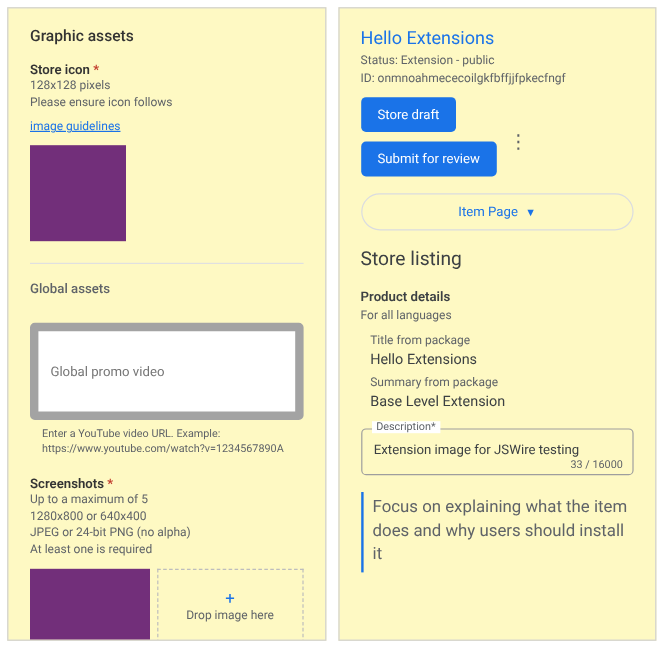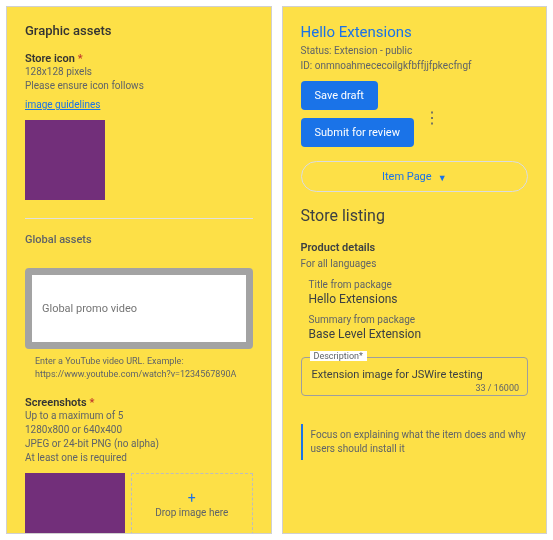--- a/index.html
+++ b/index.html
@@ -1,17 +1,17 @@
 <!DOCTYPE html>
 <html><head>
 <meta charset="utf-8">
 <style>
 *{box-sizing:border-box;margin:0;padding:0;font-family:Roboto,Arial,sans-serif}
 body{width:553px;height:540px;background:#fff;display:flex;gap:10px;padding:6px}
-.panel{border:1px solid #d0d0d0;background:#fde047;flex:1;padding:16px 18px;overflow:hidden;position:relative}
+.panel{border:1px solid #d0d0d0;background:#fef9c3;flex:1;padding:16px 18px;overflow:hidden;position:relative}
 .h1{font-size:13px;font-weight:500;color:#333;margin-bottom:14px}
 .label{font-size:11px;font-weight:600;color:#333}
 .req::after{content:" *";color:#c0392b}
 .help{font-size:10px;color:#5f6368;line-height:1.4}
 .link{color:#1a73e8;text-decoration:underline;cursor:pointer}
 .thumb{width:80px;height:80px;background:#722f7a;margin-top:8px}
 hr.sep{border:0;border-top:1px solid #e0e0e0;margin:18px 0 14px}
 .section-label{font-size:11px;font-weight:500;color:#5f6368;margin-bottom:22px}
 .input{width:100%;border:7px solid #a3a3a3;border-radius:4px;padding:27px 10px;font-size:11px;color:#5f6368;outline:none}
 .input-help{font-size:9px;color:#5f6368;line-height:1.4;margin-top:6px;padding-left:10px}
@@ -29,21 +29,21 @@
 .caret{font-size:9px}
 .h2r{font-size:16px;font-weight:400;color:#3c4043;margin-bottom:16px}
 .sub{font-size:11px;font-weight:600;color:#3c4043;margin-bottom:4px}
 .allLang{font-size:10px;color:#5f6368;margin-bottom:10px}
 .field-small-label{font-size:10px;color:#5f6368;margin-top:8px}
 .field-value{font-size:12px;color:#3c4043;margin-top:2px;margin-bottom:2px}
 .textfield-wrap{position:relative;border:1px solid #9e9e9e;border-radius:4px;padding:10px 10px 14px 10px;margin-top:16px}
 .textfield-legend{position:absolute;top:-7px;left:8px;background:#fff;padding:0 4px;font-size:9px;color:#5f6368}
 .textfield-val{font-size:11px;color:#3c4043}
 .counter{position:absolute;right:8px;bottom:2px;font-size:9px;color:#5f6368}
-.focus-note{border-left:2px solid #1a73e8;padding:4px 0 4px 8px;margin-top:28px;font-size:10px;color:#5f6368;line-height:1.4}
+.focus-note{border-left:2px solid #1a73e8;padding:4px 0 4px 8px;margin-top:14px;font-size:14px;color:#5f6368;line-height:1.4}
 </style>
 </head>
 <body>
 
 <div class="panel">
   <div class="h1">Graphic assets</div>
 
   <div class="label req">Store icon</div>
   <div class="help">128x128 pixels</div>
   <div class="help">Please ensure icon follows</div>
@@ -70,21 +70,21 @@
       </div>
     </div>
   </div>
 </div>
 
 <div class="panel">
   <a class="title-link">Hello Extensions</a>
   <div class="meta">Status: Extension - public</div>
   <div class="meta">ID: onmnoahmececoilgkfbffjjfpkecfngf</div>
 
-  <div><button class="btn">Save draft</button></div>
+  <div><button class="btn">Store draft</button></div>
   <div class="btn-row">
     <button class="btn">Submit for review</button>
     <span class="more">⋮</span>
   </div>
 
   <div class="pill">
     <span>Item Page</span>
     <span class="caret">▼</span>
   </div>
 

